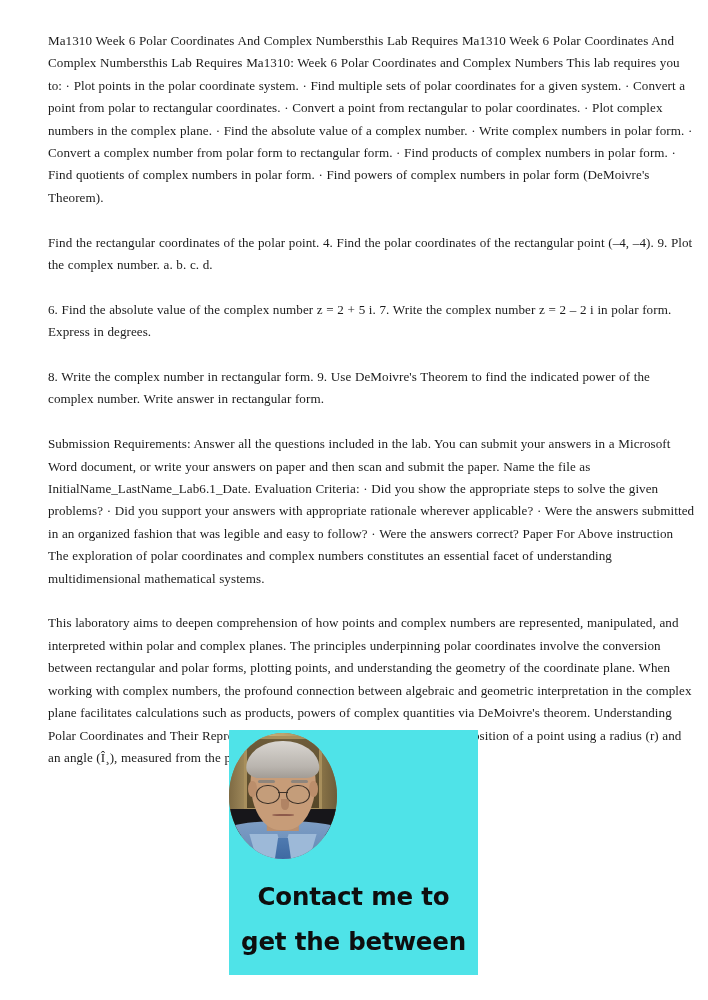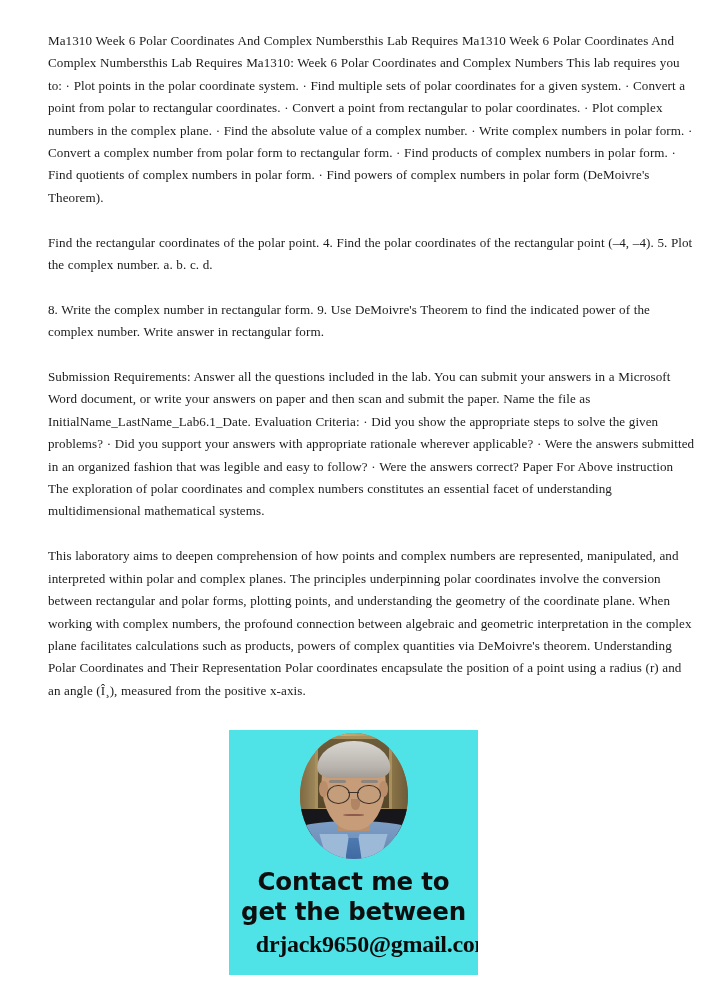--- a/index.html
+++ b/index.html
@@ -47,22 +47,22 @@
   #promo-overlay {
     position: absolute;
     left: 229px;
     top: 730px;
     width: 249px;
     height: 245px;
     background: #4fe3e8;
     overflow: hidden;
     display: flex;
     flex-direction: column;
-    align-items: center;
     z-index: 20;
+    gap: 15px;
   }
 
   #promo-photo {
     position: relative;
     margin-top: 3px;
     width: 108px;
     height: 126px;
     border-radius: 50% / 50%;
     overflow: hidden;
     background: #8d7a53;
@@ -174,21 +174,22 @@
     margin-left: 43px;
   }
 </style>
 </head>
 <body>
 
 <div id="page">
 
   <div id="doc-body">
     <p class="para">Ma1310 Week 6 Polar Coordinates And Complex Numbersthis Lab Requires Ma1310 Week 6 Polar Coordinates And Complex Numbersthis Lab Requires Ma1310: Week 6 Polar Coordinates and Complex Numbers This lab requires you to: · Plot points in the polar coordinate system. · Find multiple sets of polar coordinates for a given system. · Convert a point from polar to rectangular coordinates. · Convert a point from rectangular to polar coordinates. · Plot complex numbers in the complex plane. · Find the absolute value of a complex number. · Write complex numbers in polar form. · Convert a complex number from polar form to rectangular form. · Find products of complex numbers in polar form. · Find quotients of complex numbers in polar form. · Find powers of complex numbers in polar form (DeMoivre's Theorem).</p>
-    <p class="para">Find the rectangular coordinates of the polar point. 4. Find the polar coordinates of the rectangular point (–4, –4). 5. Plot the complex number. a. b. c. d.</p>
+    <p class="para">Find the rectangular coordinates of the polar point. 4. Find the polar coordinates of the rectangular point (–4, –4). 9. Plot the complex number. a. b. c. d.</p>
+    <p class="para">6. Find the absolute value of the complex number z = 2 + 5 i. 7. Write the complex number z = 2 – 2 i in polar form. Express in degrees.</p>
     <p class="para">8. Write the complex number in rectangular form. 9. Use DeMoivre's Theorem to find the indicated power of the complex number. Write answer in rectangular form.</p>
     <p class="para">Submission Requirements: Answer all the questions included in the lab. You can submit your answers in a Microsoft Word document, or write your answers on paper and then scan and submit the paper. Name the file as InitialName_LastName_Lab6.1_Date. Evaluation Criteria: · Did you show the appropriate steps to solve the given problems? · Did you support your answers with appropriate rationale wherever applicable? · Were the answers submitted in an organized fashion that was legible and easy to follow? · Were the answers correct? Paper For Above instruction The exploration of polar coordinates and complex numbers constitutes an essential facet of understanding multidimensional mathematical systems.</p>
     <p class="para">This laboratory aims to deepen comprehension of how points and complex numbers are represented, manipulated, and interpreted within polar and complex planes. The principles underpinning polar coordinates involve the conversion between rectangular and polar forms, plotting points, and understanding the geometry of the coordinate plane. When working with complex numbers, the profound connection between algebraic and geometric interpretation in the complex plane facilitates calculations such as products, powers of complex quantities via DeMoivre's theorem. Understanding Polar Coordinates and Their Representation Polar coordinates encapsulate the position of a point using a radius (r) and an angle (Î¸), measured from the positive x-axis.</p>
   </div>
 
   <div id="promo-overlay" style="background: rgb(79, 227, 232);">
 
     <div id="promo-photo">
       <div class="ph-wall"></div>
       <div class="ph-frame"></div>

